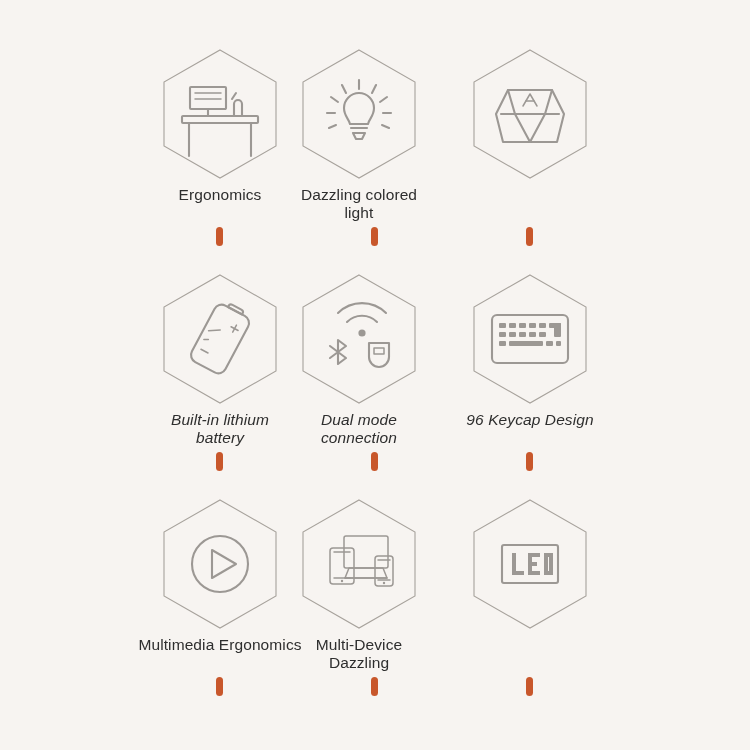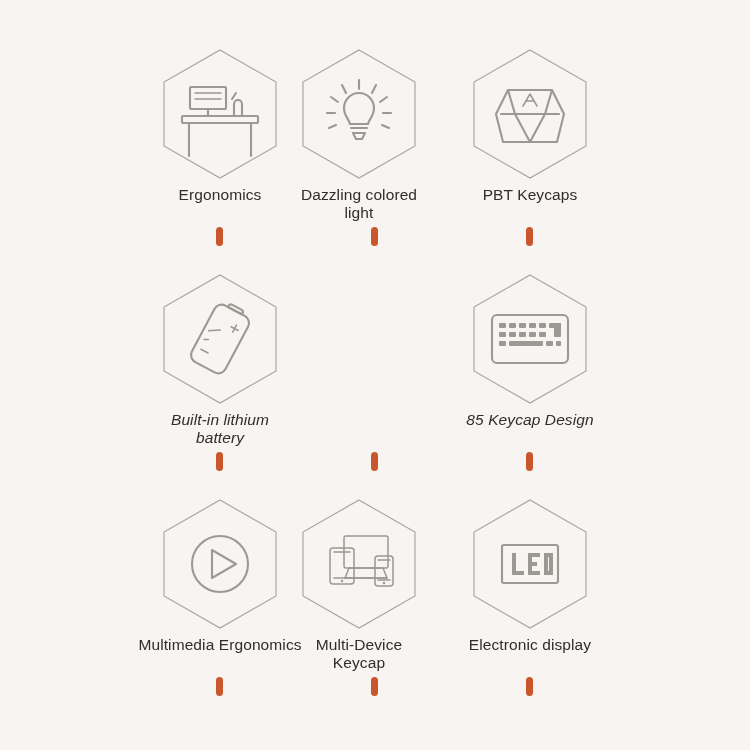--- a/index.html
+++ b/index.html
@@ -159,21 +159,20 @@
             <path class="ico" d="M-29,0 h58"></path>
             <path class="ico" d="M-22,-24 l7,24"></path>
             <path class="ico" d="M22,-24 l-7,24"></path>
             <path class="ico" d="M-15,0 l15,28"></path>
             <path class="ico" d="M15,0 l-15,28"></path>
             <path class="ico-thin" d="M-7,-8 l7,-12 l7,12"></path>
             <path class="ico-thin" d="M-4,-13 h8"></path>
           </g>
         </svg>
       </div>
-      <div class="label">PBT Keycaps</div>
     </div>
 
     <div class="cell row1 col0">
       <div class="hexwrap">
         <svg width="130" height="140" viewBox="0 0 130 140">
           <polygon class="hexline" points="65,6 121,38 121,102 65,134 9,102 9,38"></polygon>
           <g transform="translate(65,70) rotate(28)">
             <rect class="ico" x="-19" y="-32" width="38" height="64" rx="8"></rect>
             <path class="ico" d="M-5,-36 h10 a3,3 0 0 1 3,3 v1 h-16 v-1 a3,3 0 0 1 3,-3 z"></path>
             <line class="ico-thin" x1="4" y1="-16" x2="12" y2="-16"></line>
@@ -181,20 +180,43 @@
             <line class="ico-thin" x1="-12" y1="18" x2="-4" y2="18"></line>
             <line class="ico-thin" x1="-14" y1="-2" x2="-4" y2="-8"></line>
             <line class="ico-thin" x1="-14" y1="8" x2="-10" y2="6"></line>
           </g>
         </svg>
       </div>
       <div class="label">Built-in lithium
 battery</div>
     </div>
 
+    <div class="cell row1 col1">
+      <div class="hexwrap">
+        <svg width="130" height="140" viewBox="0 0 130 140">
+          <polygon class="hexline" points="65,6 121,38 121,102 65,134 9,102 9,38"></polygon>
+          <g transform="translate(65,70)">
+            <g transform="translate(3,-18)">
+              <path class="ico" d="M-24,-8 a34,34 0 0 1 48,0" stroke-width="3.2"></path>
+              <path class="ico" d="M-15,1 a21,21 0 0 1 30,0" stroke-width="3.2"></path>
+              <circle class="ico-fill" cx="0" cy="12" r="3.6"></circle>
+            </g>
+            <g transform="translate(-21,17)">
+              <path class="ico" d="M-8,-10 l16,12 l-8,6 v-24 l8,6 l-16,12" stroke-width="3.2"></path>
+            </g>
+            <g transform="translate(20,16)">
+              <path class="ico" d="M-10,-12 h20 v14 a10,10 0 0 1 -10,10 a10,10 0 0 1 -10,-10 z"></path>
+              <rect class="ico-thin" x="-5" y="-7" width="10" height="6"></rect>
+            </g>
+          </g>
+        </svg>
+      </div>
+      <div class="label">Dual mode
+connection</div>
+    </div>
 
     <div class="cell row1 col2">
       <div class="hexwrap">
         <svg width="130" height="140" viewBox="0 0 130 140">
           <polygon class="hexline" points="65,6 121,38 121,102 65,134 9,102 9,38"></polygon>
           <g transform="translate(65,70)">
             <rect class="ico" x="-38" y="-24" width="76" height="48" rx="5" stroke-width="3"></rect>
             <g class="ico-fill">
               <rect x="-31" y="-16" width="7" height="5" rx="1"></rect>
               <rect x="-21" y="-16" width="7" height="5" rx="1"></rect>
@@ -211,21 +233,21 @@
               <rect x="24" y="-16" width="7" height="14" rx="1"></rect>
 
               <rect x="-31" y="2" width="7" height="5" rx="1"></rect>
               <rect x="-21" y="2" width="34" height="5" rx="1"></rect>
               <rect x="16" y="2" width="7" height="5" rx="1"></rect>
               <rect x="26" y="2" width="5" height="5" rx="1"></rect>
             </g>
           </g>
         </svg>
       </div>
-      <div class="label">85 Keycap Design</div>
+      <div class="label">96 Keycap Design</div>
     </div>
 
     <div class="cell row2 col0">
       <div class="hexwrap">
         <svg width="130" height="140" viewBox="0 0 130 140">
           <polygon class="hexline" points="65,6 121,38 121,102 65,134 9,102 9,38"></polygon>
           <g transform="translate(65,70)">
             <circle class="ico" cx="0" cy="0" r="28" stroke-width="3"></circle>
             <path class="ico" d="M-8,-14 l24,14 l-24,14 z" stroke-width="3"></path>
           </g>
@@ -253,21 +275,21 @@
             <g>
               <rect class="ico-thin" x="16" y="-8" width="18" height="30" rx="3"></rect>
               <line class="ico-thin" x1="19" y1="-4" x2="31" y2="-4"></line>
               <line class="ico-thin" x1="19" y1="16" x2="31" y2="16"></line>
               <circle class="ico-fill" cx="25" cy="19" r="1.2"></circle>
             </g>
           </g>
         </svg>
       </div>
       <div class="label">Multi-Device
-Keycap</div>
+Dazzling</div>
     </div>
 
     <div class="cell row2 col2">
       <div class="hexwrap">
         <svg width="130" height="140" viewBox="0 0 130 140">
           <polygon class="hexline" points="65,6 121,38 121,102 65,134 9,102 9,38"></polygon>
           <g transform="translate(65,70)">
             <rect class="ico" x="-28" y="-19" width="56" height="38" rx="2" stroke-width="3"></rect>
             <g class="ico-fill">
               <rect x="-18" y="-11" width="4" height="22"></rect>
@@ -277,21 +299,20 @@
               <rect x="-2" y="-2" width="9" height="4"></rect>
               <rect x="-2" y="7" width="12" height="4"></rect>
               <rect x="14" y="-11" width="4" height="22"></rect>
               <rect x="14" y="-11" width="9" height="4"></rect>
               <rect x="14" y="7" width="9" height="4"></rect>
               <rect x="19" y="-11" width="4" height="22"></rect>
             </g>
           </g>
         </svg>
       </div>
-      <div class="label">Electronic display</div>
     </div>
 
   </div>
 
   <div class="dash r0 c0"></div>
   <div class="dash r0 c1"></div>
   <div class="dash r0 c2"></div>
 
   <div class="dash r1 c0"></div>
   <div class="dash r1 c1"></div>

